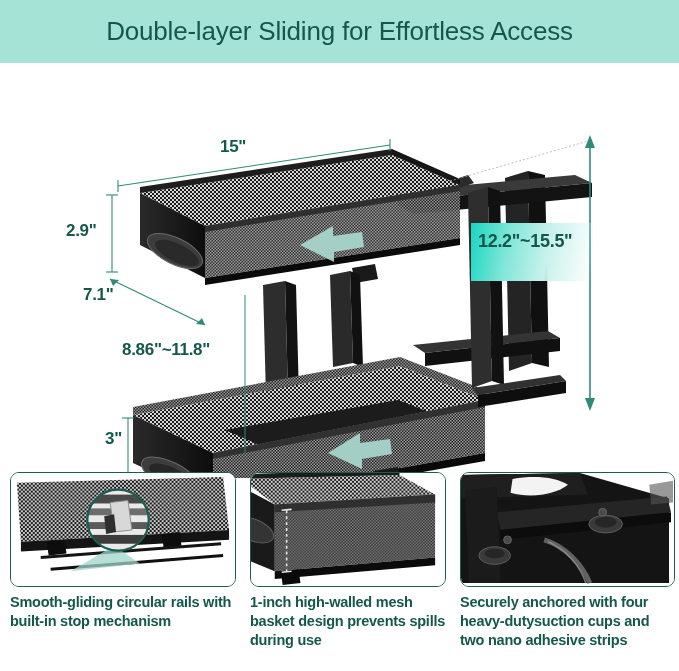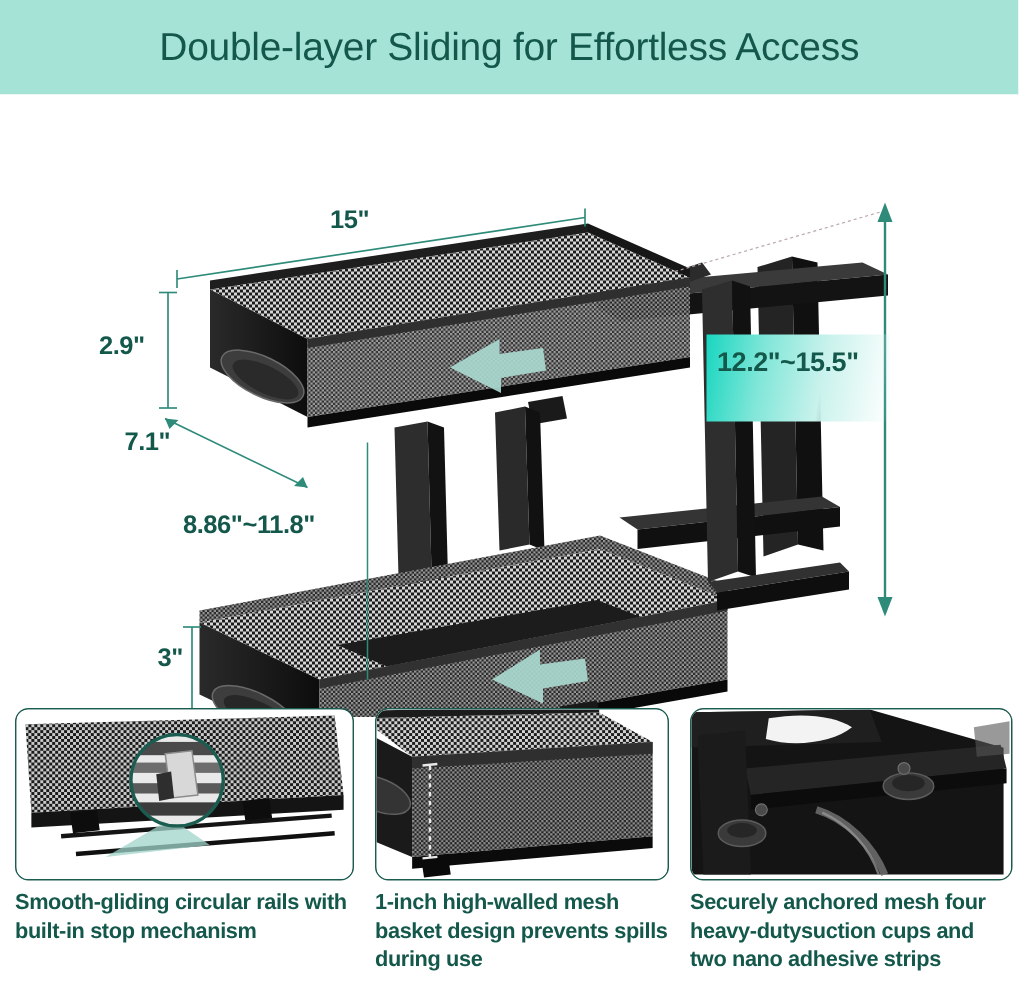--- a/index.html
+++ b/index.html
@@ -341,17 +341,17 @@
 
           <circle cx="143" cy="40" r="4" fill="#4a4a4a" stroke="#6e6e6e" stroke-width="0.8"></circle>
           <circle cx="47" cy="68" r="4" fill="#4a4a4a" stroke="#6e6e6e" stroke-width="0.8"></circle>
 
           <path d="M84,68 C104,74 122,92 130,112" stroke="#6e6e6e" stroke-width="5" fill="none" opacity="0.85"></path>
           <path d="M88,70 C106,78 120,94 126,112" stroke="#9a9a9a" stroke-width="1.6" fill="none" opacity="0.7"></path>
 
           <polygon points="190,12 214,8 214,30 192,32" fill="#555" opacity="0.6"></polygon>
         </svg>
       </div>
-      <div class="panel-caption">Securely anchored mesh four heavy-dutysuction cups and two nano adhesive strips</div>
+      <div class="panel-caption">Securely anchored with four heavy-dutysuction cups and two nano adhesive strips</div>
     </div>
 
   </div>
 </div>
 
 </body></html>

